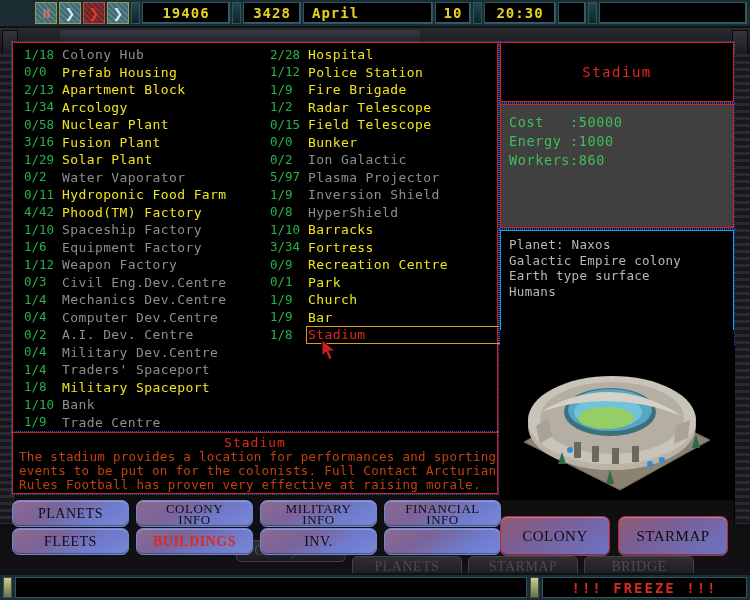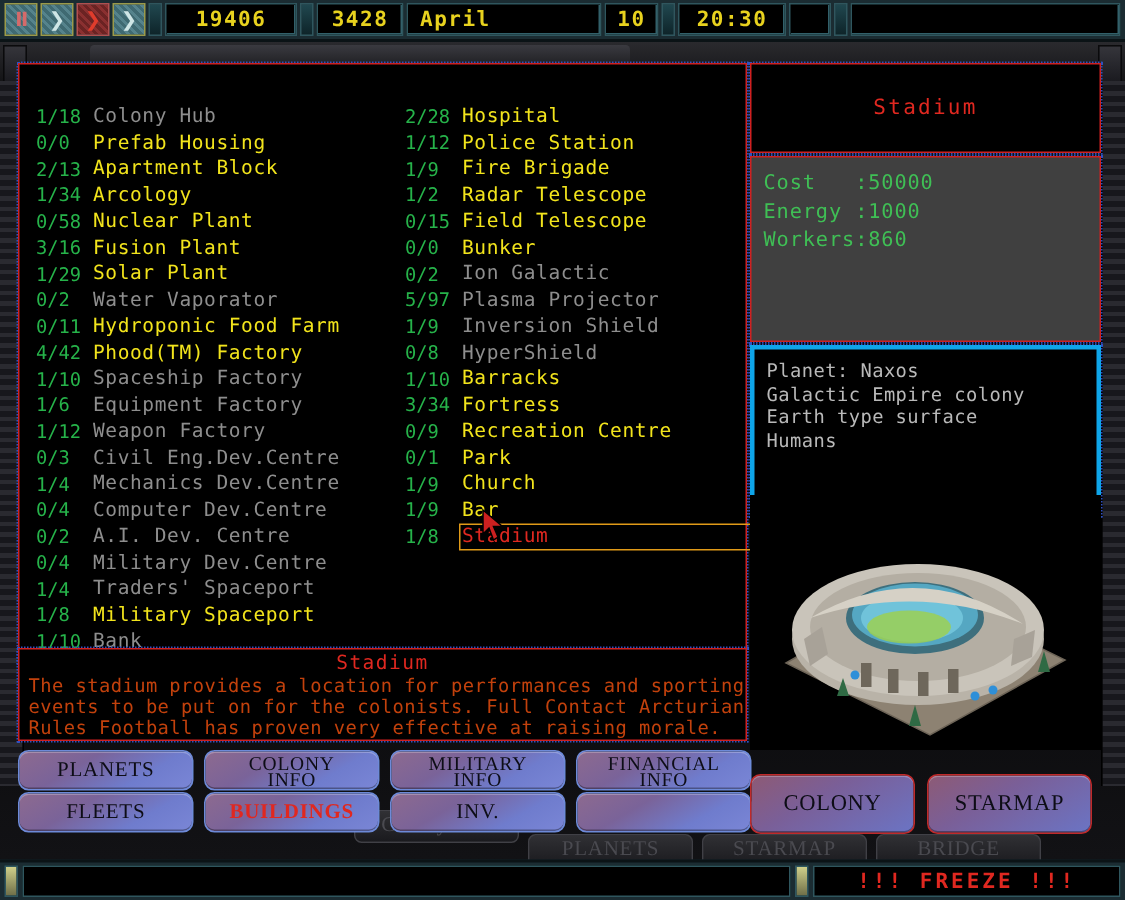--- a/index.html
+++ b/index.html
@@ -94,21 +94,21 @@
   }
 
   
   #list-panel{
     position:absolute; left:12px; top:14px; width:486px; height:400px;
     background:#000;
     border:1px solid #d02020;
     outline:1px dotted #3050c0;
     outline-offset:0px;
   }
-  #list-inner{ position:absolute; inset:3px; display:flex;margin-top:23px; }
+  #list-inner{ position:absolute; inset:3px; display:flex; }
   .col{ position:relative; }
   #col-a{ width:246px; }
   #col-b{ width:230px; }
   .row{
     height:17.5px; display:flex; align-items:center;
     font-size:13px; white-space:nowrap; line-height:1;
     font-family:"DejaVu Sans Mono", monospace;
     cursor:pointer;
   }
   .qty{
@@ -160,21 +160,21 @@
     background:#404040; border:1px solid #d02020; outline:1px dotted #3050c0;
     padding:8px 0 0 8px;
   }
   .stat-row{
     color:#3fbf55; font-size:13.5px; line-height:19px; letter-spacing:0.6px;
     white-space:pre;
   }
 
   #planet-panel{
     position:absolute; left:500px; top:202px; width:234px; height:114px;
-    background:#000; border:3px solid #0ea5e9; outline:1px dotted #3050c0;
+    background:#000; border:1px solid #0ea5e9; outline:1px dotted #3050c0;
     padding:6px 0 0 8px;
     text-decoration:underline;
   }
   .pl-row{
     color:#b9b9b9; font-size:12.5px; line-height:15.5px; letter-spacing:0.3px;
     white-space:nowrap;
   }
 
   
   #view3d{
@@ -234,21 +234,21 @@
     display:flex; align-items:center; justify-content:center;
     color:#e02820; font-size:14px; letter-spacing:2px; font-weight:bold;
     font-family:"DejaVu Sans Mono", monospace;
   }
   .sb-lug{ width:9px; height:21px; background:linear-gradient(180deg,#cfcf8a,#6f6f48); border:1px solid #2f565e;}
 </style>
 </head>
 <body>
 
 <div id="topbar">
-  <div id="tb-controls" style="display:flex;gap:2px;">
+  <div id="tb-controls" style="display:flex;gap:2px;margin-left:32px;">
       <div class="tb-btn">
         <span class="gl pause">II</span>
       </div>
       <div class="tb-btn">
         <span class="gl fwd">❯</span>
       </div>
       <div class="tb-btn red">
         <span class="gl fwdred">❯</span>
       </div>
       <div class="tb-btn">

